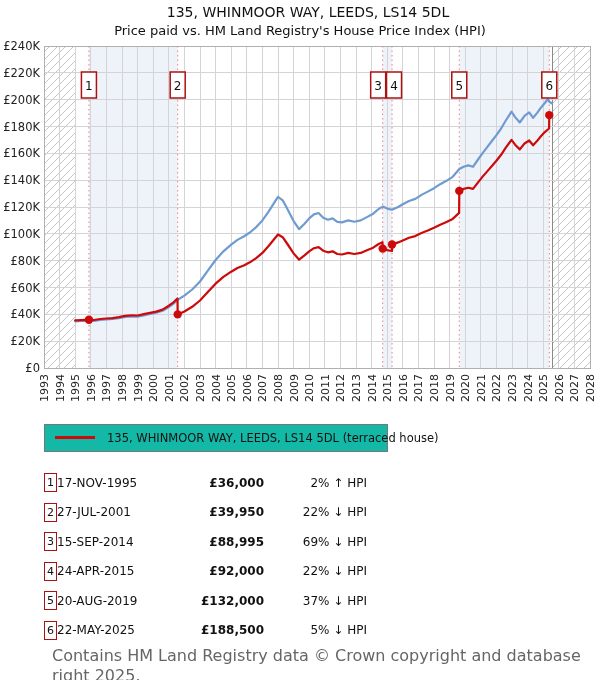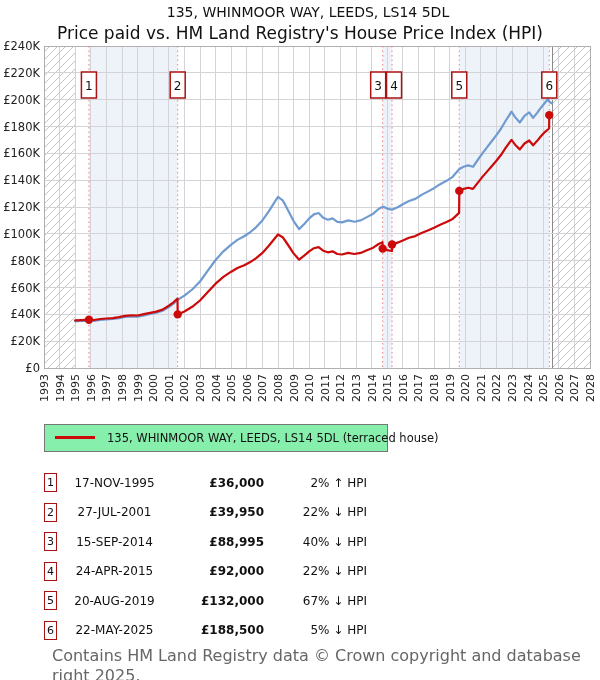--- a/index.html
+++ b/index.html
@@ -1,29 +1,29 @@
 <!DOCTYPE html>
 <html><head>
 <meta charset="utf-8">
 <style>
   html,body{margin:0;padding:0;background:#ffffff;}
   body{width:600px;height:680px;position:relative;font-family:"DejaVu Sans",sans-serif;color:#111;overflow:hidden;}
   .title-line1{position:absolute;top:4px;left:8px;width:600px;text-align:center;font-size:14px;color:#111;}
-  .title-line2{position:absolute;top:23px;left:0;width:600px;text-align:center;font-size:17px;color:#111;}
+  .title-line2{position:absolute;top:23px;left:0;width:600px;text-align:center;font-size:13px;color:#111;}
   #chart-svg{position:absolute;top:40px;left:0;}
-  .legend-box{position:absolute;top:424px;left:44px;width:344px;border:1px solid #777;background:#86efac;
+  .legend-box{position:absolute;top:424px;left:44px;width:344px;border:1px solid #777;background:#14b8a6;
               padding:4px 8px 5px 8px;box-sizing:border-box;}
   .legend-row{display:flex;align-items:center;height:17px;}
   .legend-swatch{width:40px;height:3px;margin:0 12px 0 2px;flex:0 0 auto;}
   .legend-label{font-size:11.5px;white-space:nowrap;color:#111;}
   .tx-table{position:absolute;top:468px;left:44px;width:340px;}
   .tx-row{display:grid;grid-template-columns:13px 115px 92px 103px;align-items:center;height:29.5px;font-size:12px;}
   .tx-badge{width:13px;height:19px;border:1.5px solid #aa1111;background:#fff;box-sizing:border-box;
             display:flex;align-items:center;justify-content:center;font-size:11px;color:#111;}
-  .tx-date{text-align:center;}
+  .tx-date{text-align:left;}
   .tx-price{text-align:right;font-weight:bold;}
   .tx-delta{text-align:right;}
   .footer{position:absolute;top:646px;left:52px;width:540px;font-size:16px;line-height:1.22;color:#666;}
 </style>
 </head>
 <body>
 
 <div class="title-line1">135, WHINMOOR WAY, LEEDS, LS14 5DL</div>
 <div class="title-line2">Price paid vs. HM Land Registry's House Price Index (HPI)</div>
 
@@ -187,33 +187,33 @@
     <div class="tx-row">
       <div class="tx-badge">2</div>
       <div class="tx-date">27-JUL-2001</div>
       <div class="tx-price">£39,950</div>
       <div class="tx-delta">22% ↓ HPI</div>
     </div>
     <div class="tx-row">
       <div class="tx-badge">3</div>
       <div class="tx-date">15-SEP-2014</div>
       <div class="tx-price">£88,995</div>
-      <div class="tx-delta">40% ↓ HPI</div>
+      <div class="tx-delta">69% ↓ HPI</div>
     </div>
     <div class="tx-row">
       <div class="tx-badge">4</div>
       <div class="tx-date">24-APR-2015</div>
       <div class="tx-price">£92,000</div>
       <div class="tx-delta">22% ↓ HPI</div>
     </div>
     <div class="tx-row">
       <div class="tx-badge">5</div>
       <div class="tx-date">20-AUG-2019</div>
       <div class="tx-price">£132,000</div>
-      <div class="tx-delta">67% ↓ HPI</div>
+      <div class="tx-delta">37% ↓ HPI</div>
     </div>
     <div class="tx-row">
       <div class="tx-badge">6</div>
       <div class="tx-date">22-MAY-2025</div>
       <div class="tx-price">£188,500</div>
       <div class="tx-delta">5% ↓ HPI</div>
     </div>
   </div>
 
 <div class="footer">

